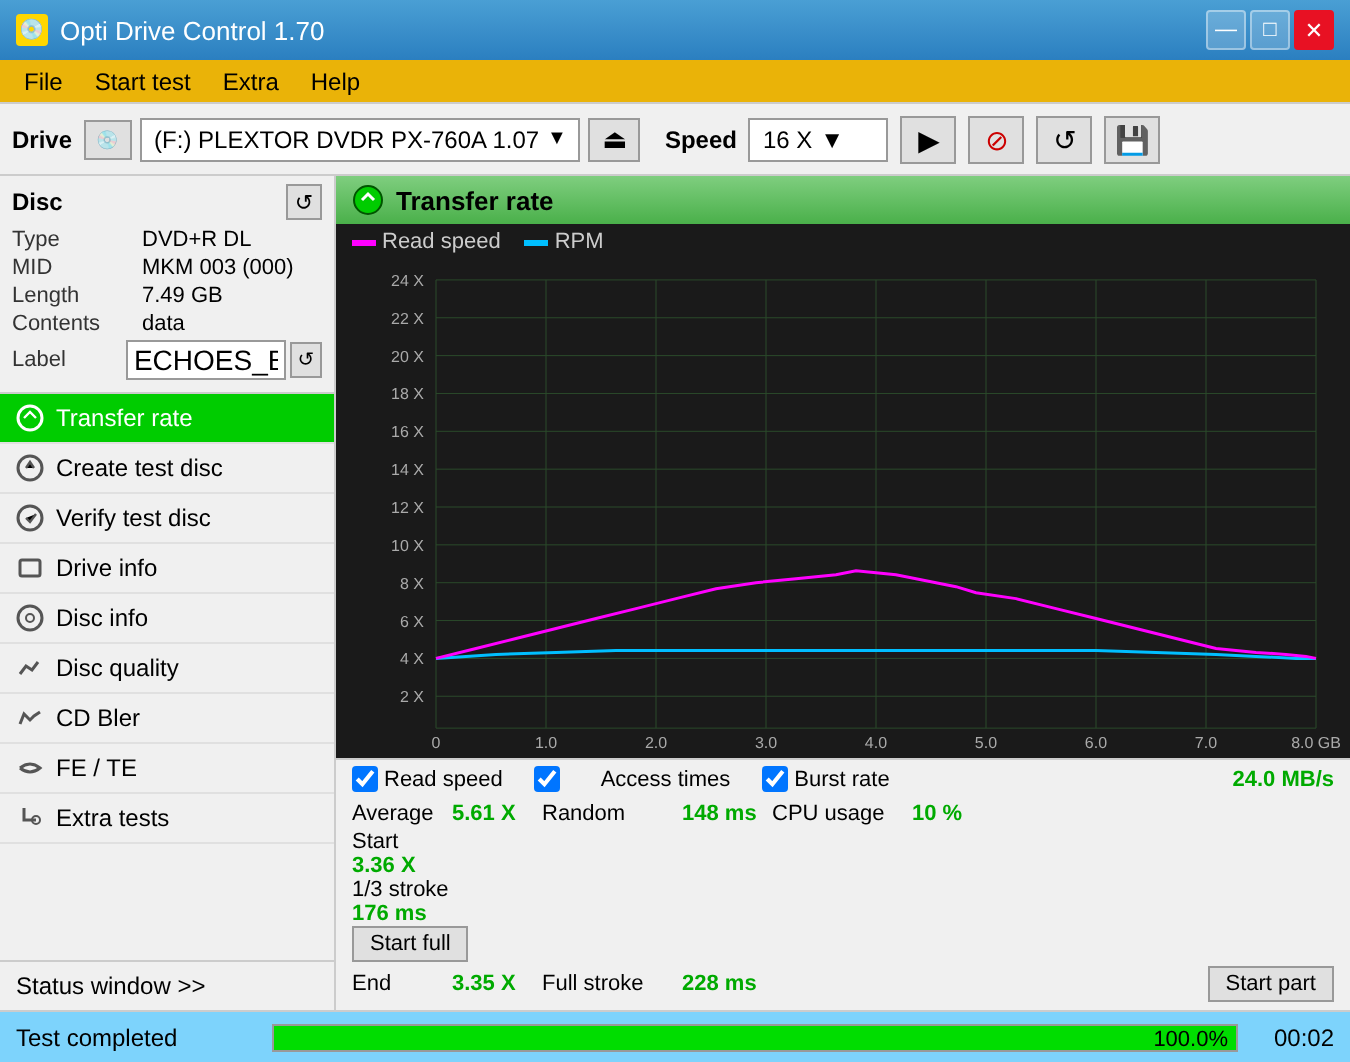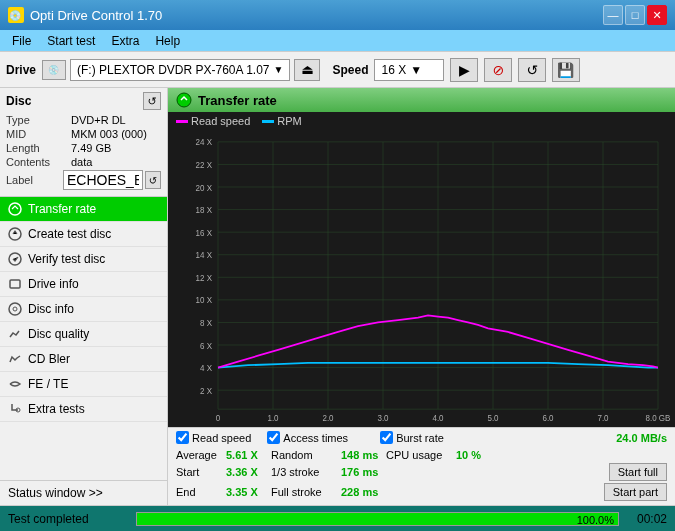--- a/index.html
+++ b/index.html
@@ -21,21 +21,21 @@
     .title-bar-controls { display: flex; gap: 2px; }
     .title-btn {
       width: 20px; height: 20px; border: 1px solid rgba(255,255,255,0.4);
       background: rgba(255,255,255,0.2); color: white; font-size: 11px;
       cursor: pointer; display: flex; align-items: center; justify-content: center; border-radius: 2px;
     }
     .title-btn.close { background: #e81123; border-color: #e81123; }
 
     
     .menu-bar {
-      background: #7dd3fc;
+      background: #eab308;
       display: flex;
       align-items: center;
       padding: 2px 4px;
       height: 22px;
       border-bottom: 1px solid #ccc;
     }
     .menu-item {
       padding: 2px 8px;
       cursor: pointer;
       font-size: 12px;
@@ -193,21 +193,21 @@
       border: 1px solid #999;
       padding: 2px 8px;
       font-size: 11px;
       cursor: pointer;
       float: right;
     }
 
     
     .status-bar {
       height: 26px;
-      background: #0f766e;
+      background: #7dd3fc;
       border-top: 1px solid #ccc;
       display: flex;
       align-items: center;
       padding: 0 8px;
       gap: 8px;
     }
     .status-text { font-size: 12px; color: #000; width: 120px; }
     .progress-bar-container {
       flex: 1;
       background: white;
@@ -459,21 +459,21 @@
 
         <polyline points="50,200 70,195 90,190 110,185 130,180 150,175 170,170 190,165 210,162 230,160 250,158 260,156 270,157 280,158 290,160 300,162 310,164 320,167 340,170 360,175 380,180 400,185 420,190 440,195 460,197 475,198 485,199 490,200" fill="none" stroke="#ff00ff" stroke-width="1.5"></polyline>
       </svg>
     </div>
 
     <div style="background:#f0f0f0; padding:3px 8px; display:flex; align-items:center; border-top:1px solid #ccc;">
       <label style="display:flex;align-items:center;gap:3px;font-size:11px;margin-right:16px;">
         <input type="checkbox" checked="" style="">
         <span>Read speed</span>
       </label>
-      <label style="display:flex;align-items:center;gap:3px;font-size:11px;margin-right:32px;">
+      <label style="display:flex;align-items:center;gap:20px;font-size:11px;margin-right:16px;">
         <input type="checkbox" checked="" style="">
         <span>Access times</span>
       </label>
       <label style="display:flex;align-items:center;gap:3px;font-size:11px;">
         <input type="checkbox" checked="" style="">
         <span>Burst rate</span>
       </label>
       <span style="margin-left:auto;font-size:11px;">
         <span style="color:#00aa00;font-weight:bold;">24.0 MB/s</span>
       </span>
@@ -483,21 +483,21 @@
 
       <div style="display:flex;align-items:center;margin-bottom:2px;font-size:11px;">
         <span style="width:50px;">Average</span>
         <span style="width:45px;color:#00aa00;font-weight:bold;">5.61 X</span>
         <span style="width:70px;">Random</span>
         <span style="width:45px;color:#00aa00;font-weight:bold;">148 ms</span>
         <span style="width:70px;">CPU usage</span>
         <span style="color:#00aa00;font-weight:bold;">10 %</span>
       </div>
 
-      <div style="display:flex;align-items:center;margin-bottom:2px;font-size:11px;">
+      <div style="display:flex;align-items:flex-start;margin-bottom:2px;font-size:11px;flex-direction:column;">
         <span style="width:50px;">Start</span>
         <span style="width:45px;color:#00aa00;font-weight:bold;">3.36 X</span>
         <span style="width:70px;">1/3 stroke</span>
         <span style="width:45px;color:#00aa00;font-weight:bold;">176 ms</span>
         <span style="flex:1;"></span>
         <button class="stat-btn">Start full</button>
       </div>
 
       <div style="display:flex;align-items:center;font-size:11px;">
         <span style="width:50px;">End</span>

